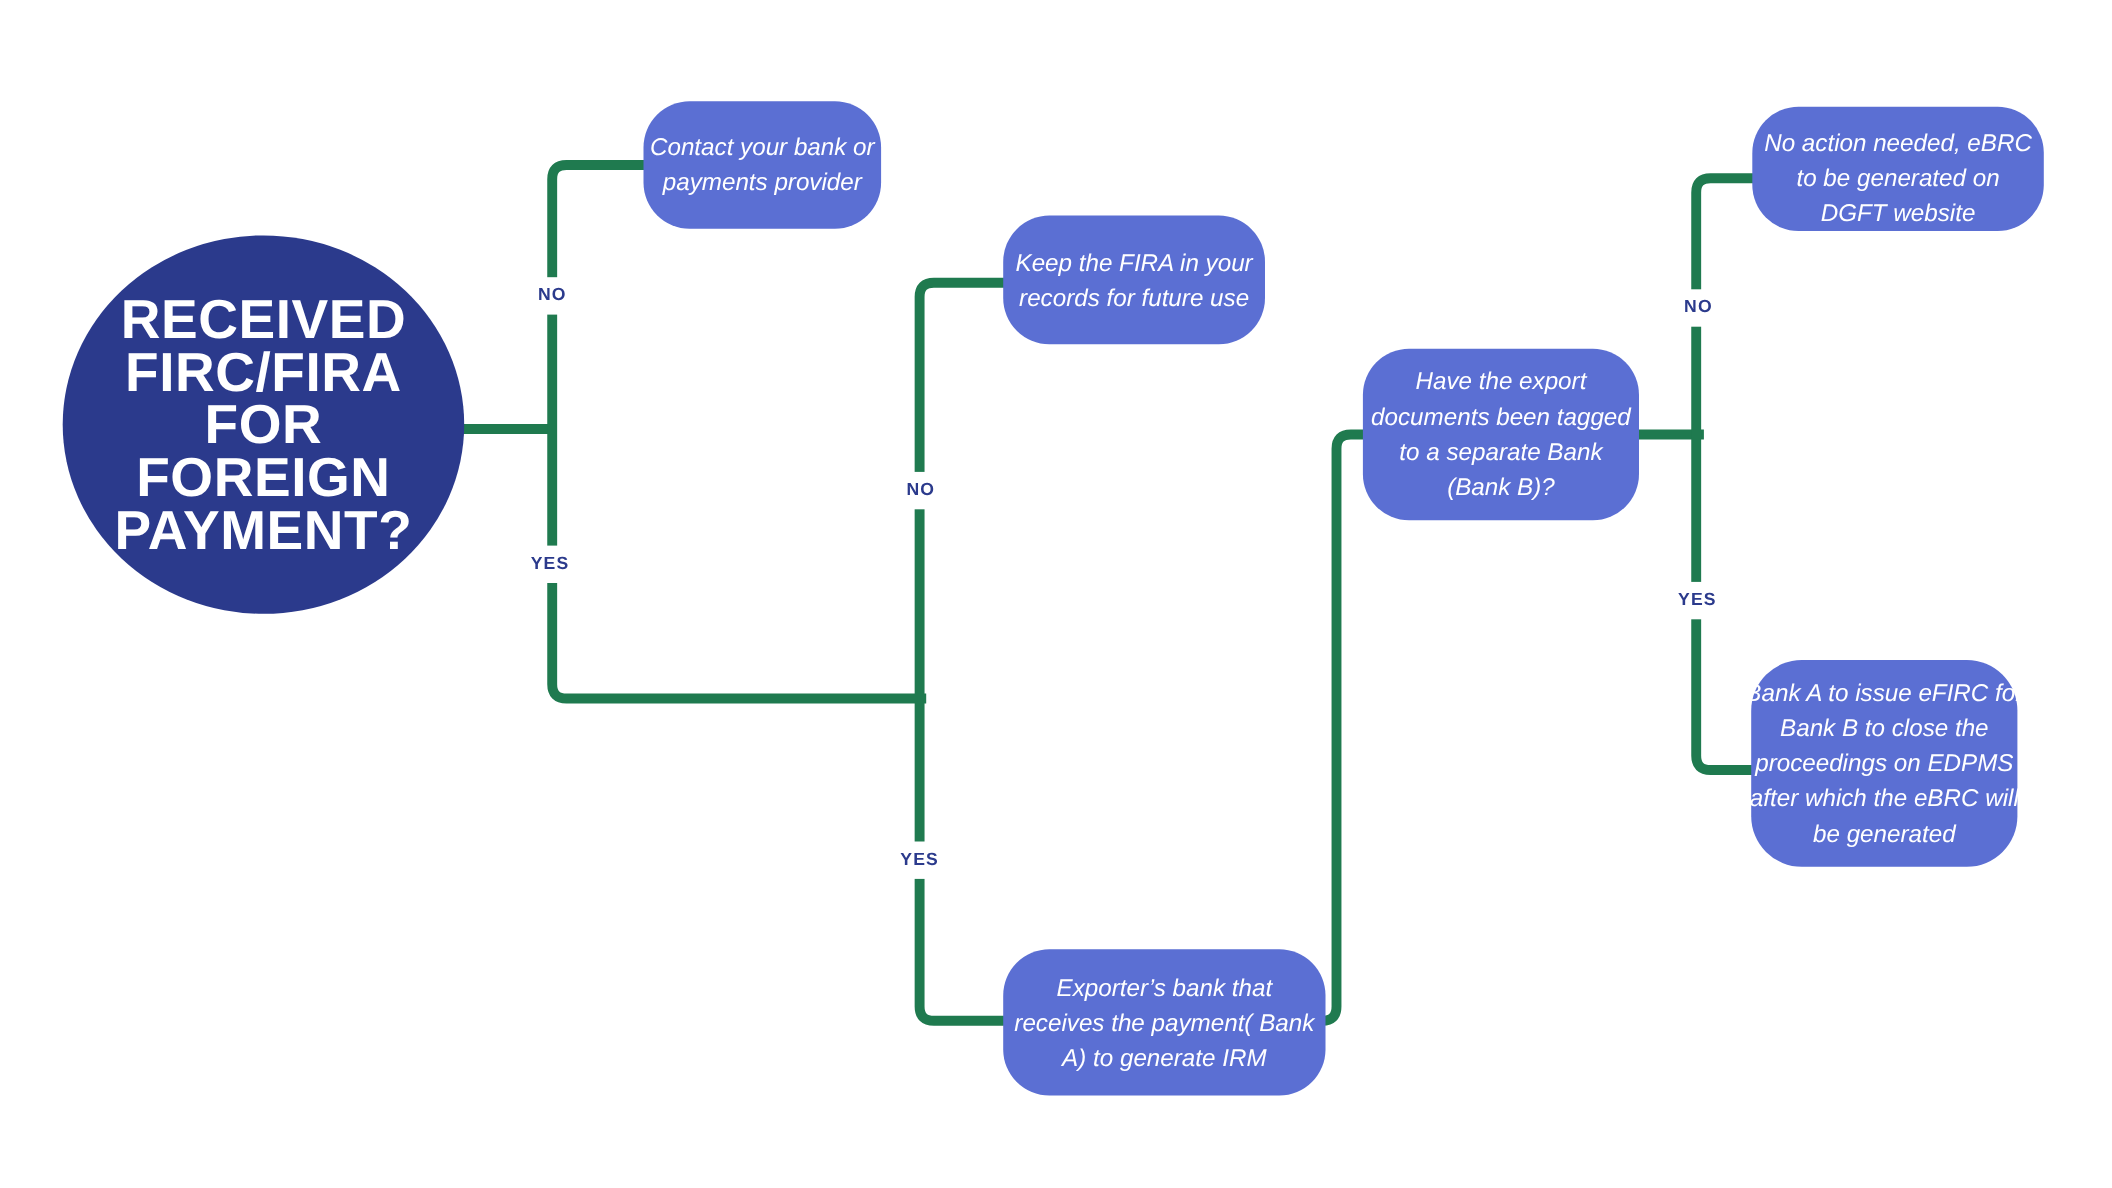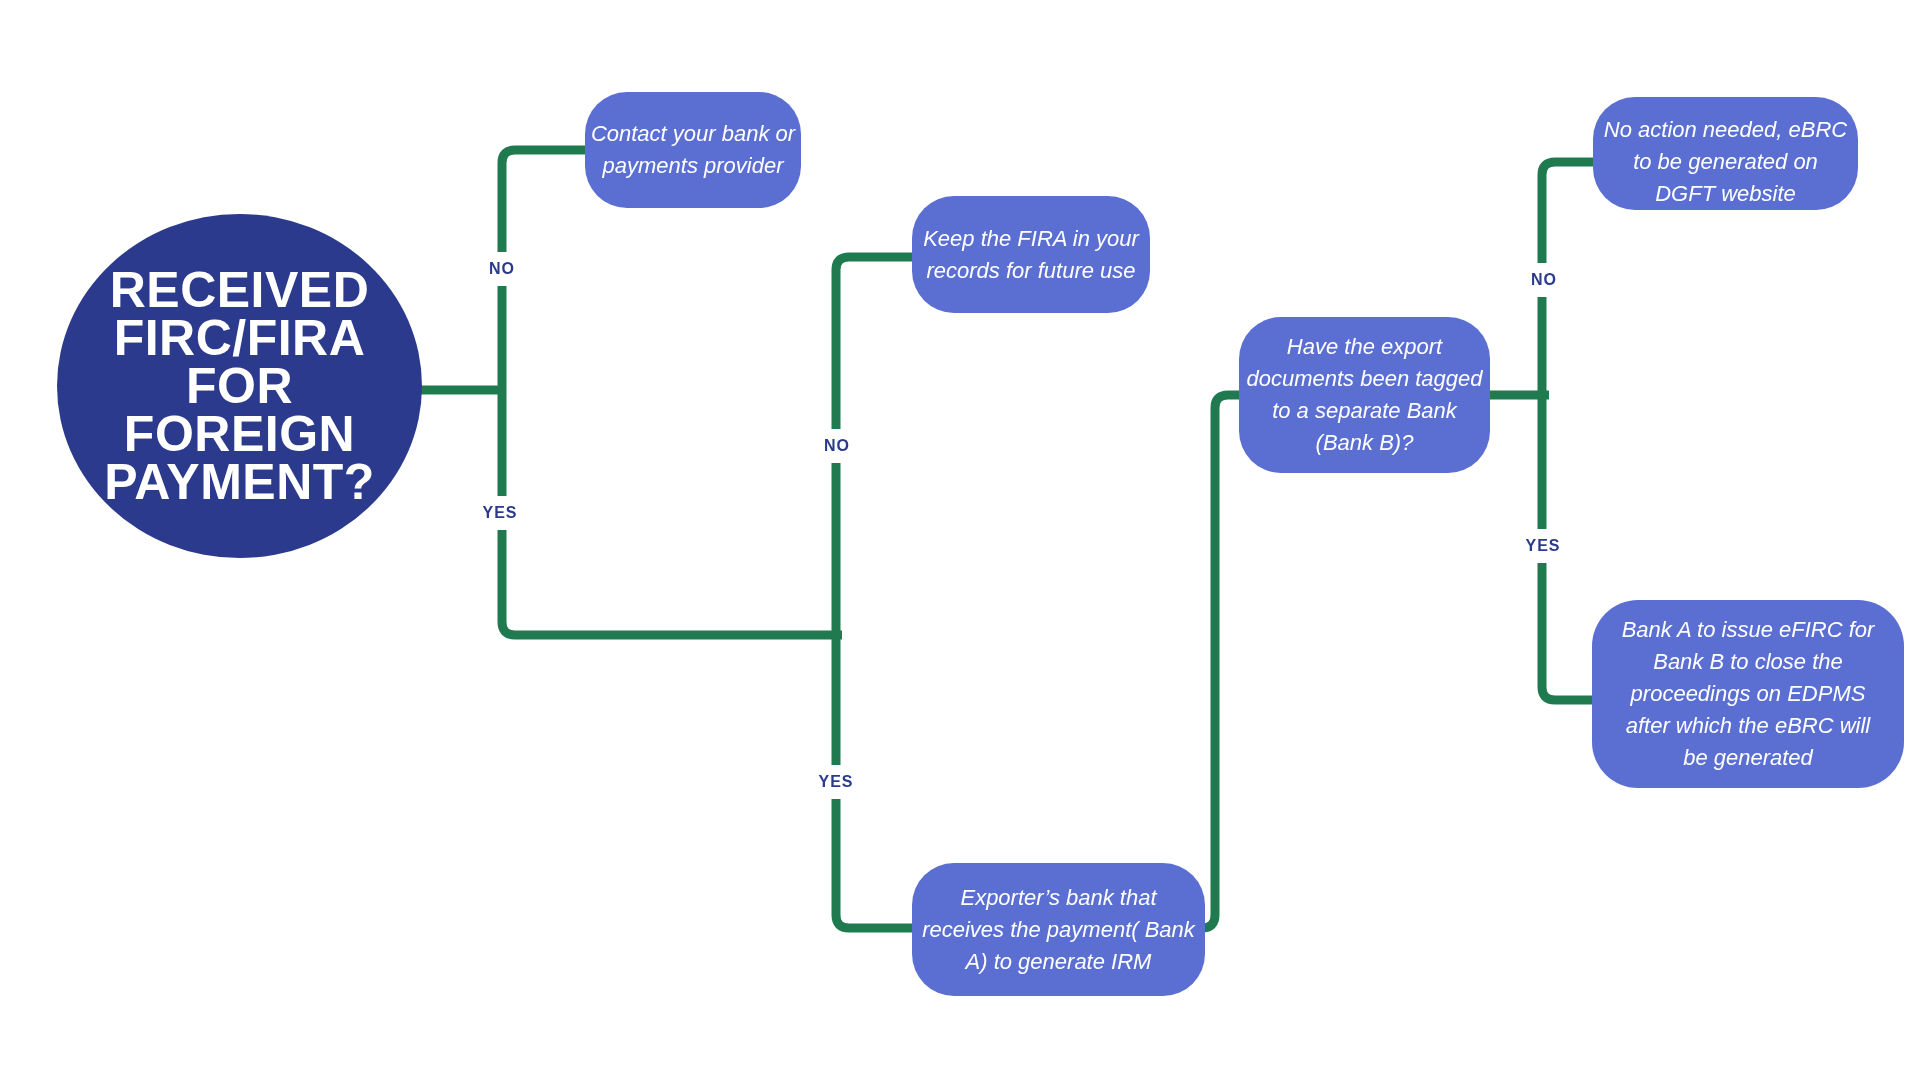--- a/index.html
+++ b/index.html
@@ -111,21 +111,21 @@
 to a separate Bank
 (Bank B)?</span>
   </div>
 
   <div class="node" style="left:1593px; top:97px; width:265px; height:113px;align-items:flex-end;">
     <span>No action needed, eBRC
 to be generated on
 DGFT website</span>
   </div>
 
-  <div class="node" style="left:1592px; top:600px; width:312px; height:188px; border-radius:46px;">
+  <div class="node" style="left:1592px; top:600px; width:242px; height:188px; border-radius:46px;">
     <span>Bank A to issue eFIRC for
 Bank B to close the
 proceedings on EDPMS
 after which the eBRC will
 be generated</span>
   </div>
 
   <span class="edge-label" style="left:502px; top:269px;">NO</span>
   <span class="edge-label" style="left:500px; top:513px;">YES</span>
   <span class="edge-label" style="left:837px; top:446px;">NO</span>

